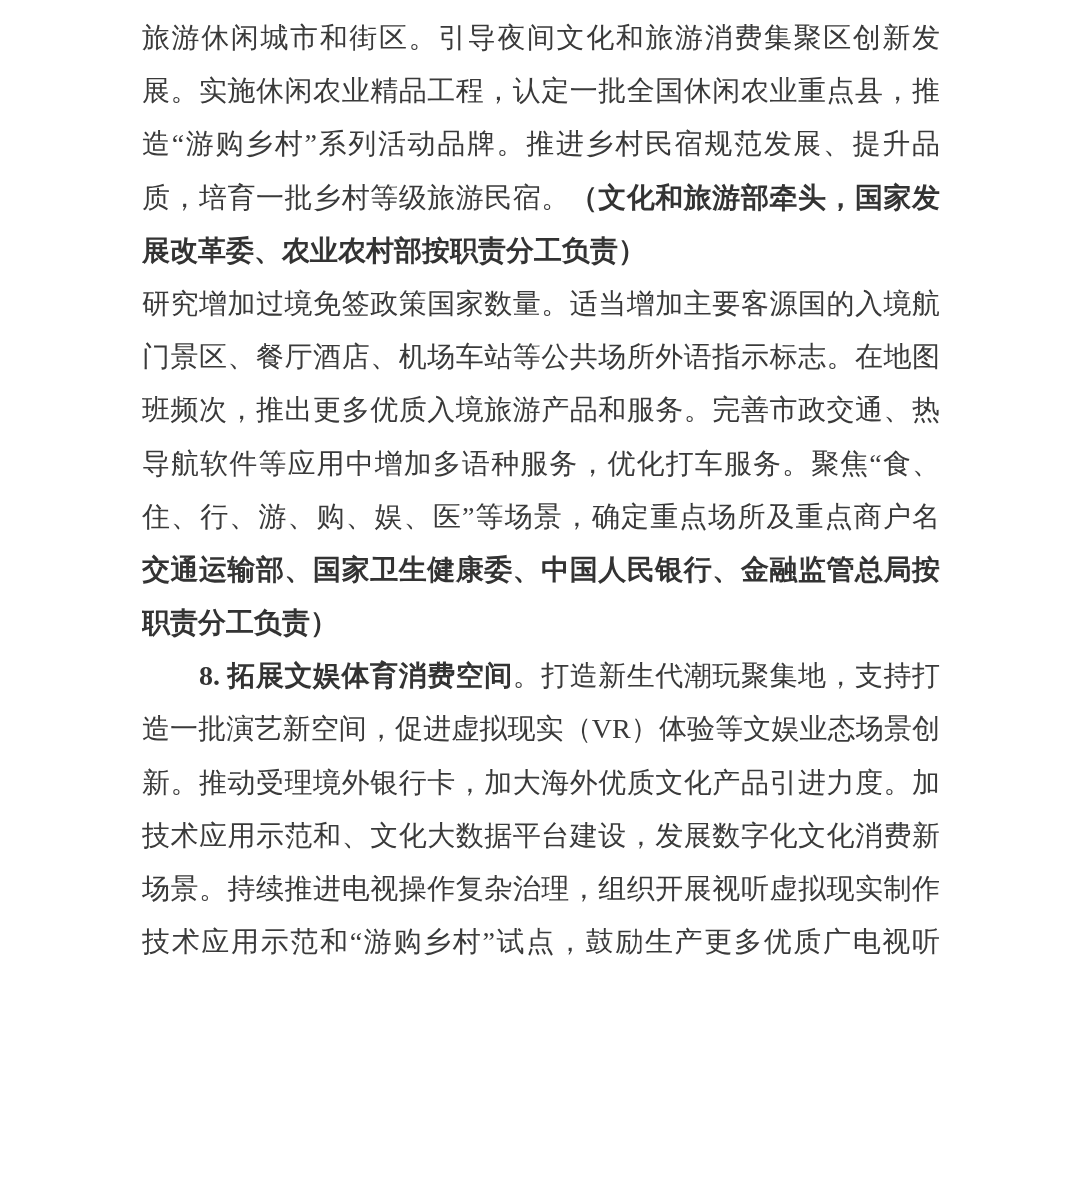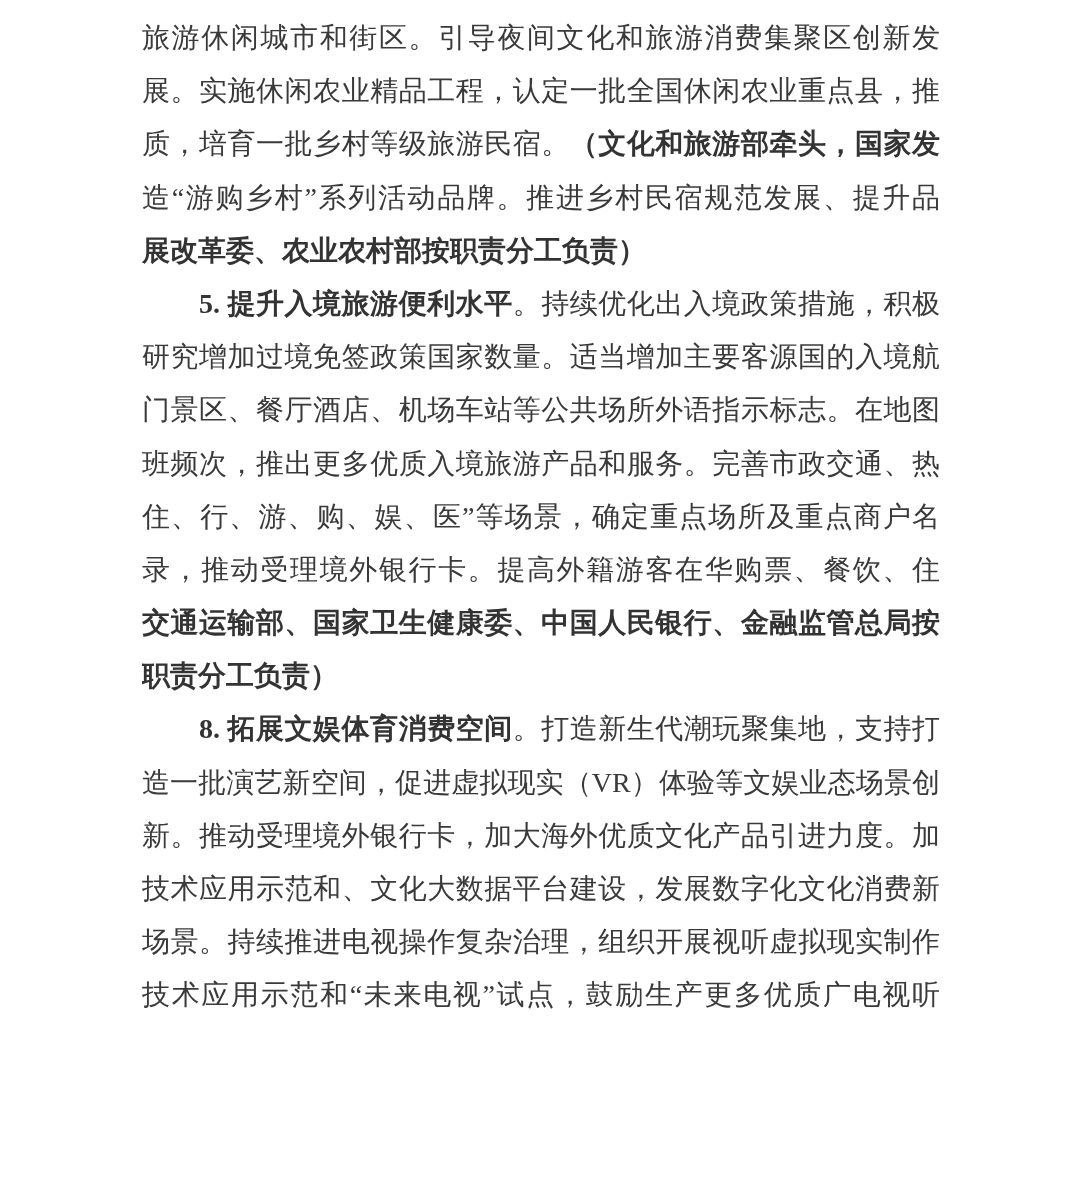--- a/index.html
+++ b/index.html
@@ -41,31 +41,30 @@
   .seg { font-weight: normal; }
   .seg.bold { font-weight: bold; color: #333333; }
 </style>
 </head>
 <body>
 
 <div class="doc-page">
   <div class="doc-text" id="doc-lines">
       <div class="line"><span class="seg">旅游休闲城市和街区。引导夜间文化和旅游消费集聚区创新发</span></div>
       <div class="line"><span class="seg">展。实施休闲农业精品工程，认定一批全国休闲农业重点县，推</span></div>
+      <div class="line"><span class="seg">造“游购乡村”系列活动品牌。推进乡村民宿规范发展、提升品</span></div>
       <div class="line"><span class="seg">质，培育一批乡村等级旅游民宿。</span><span class="seg bold">（文化和旅游部牵头，国家发</span></div>
-      <div class="line"><span class="seg">造“游购乡村”系列活动品牌。推进乡村民宿规范发展、提升品</span></div>
       <div class="line last-left"><span class="seg bold">展改革委、农业农村部按职责分工负责）</span></div>
-      <div class="line indent"><span class="seg bold">5. 提升入境旅游便利水平</span><span class="seg">。持续优化出入境政策措施，积极</span></div>
       <div class="line"><span class="seg">研究增加过境免签政策国家数量。适当增加主要客源国的入境航</span></div>
       <div class="line"><span class="seg">门景区、餐厅酒店、机场车站等公共场所外语指示标志。在地图</span></div>
       <div class="line"><span class="seg">班频次，推出更多优质入境旅游产品和服务。完善市政交通、热</span></div>
+      <div class="line"><span class="seg">导航软件等应用中增加多语种服务，优化打车服务。聚焦“食、</span></div>
       <div class="line"><span class="seg">住、行、游、购、娱、医”等场景，确定重点场所及重点商户名</span></div>
-      <div class="line"><span class="seg">录，推动受理境外银行卡。提高外籍游客在华购票、餐饮、住</span></div>
       <div class="line"><span class="seg bold">交通运输部、国家卫生健康委、中国人民银行、金融监管总局按</span></div>
       <div class="line last-left"><span class="seg bold">职责分工负责）</span></div>
       <div class="line indent"><span class="seg bold">8. 拓展文娱体育消费空间</span><span class="seg">。打造新生代潮玩聚集地，支持打</span></div>
       <div class="line"><span class="seg">造一批演艺新空间，促进虚拟现实（VR）体验等文娱业态场景创</span></div>
       <div class="line"><span class="seg">新。推动受理境外银行卡，加大海外优质文化产品引进力度。加</span></div>
       <div class="line"><span class="seg">技术应用示范和、文化大数据平台建设，发展数字化文化消费新</span></div>
       <div class="line"><span class="seg">场景。持续推进电视操作复杂治理，组织开展视听虚拟现实制作</span></div>
-      <div class="line"><span class="seg">技术应用示范和“未来电视”试点，鼓励生产更多优质广电视听</span></div>
+      <div class="line"><span class="seg">技术应用示范和“游购乡村”试点，鼓励生产更多优质广电视听</span></div>
     </div>
 </div>
 
 </body></html>

